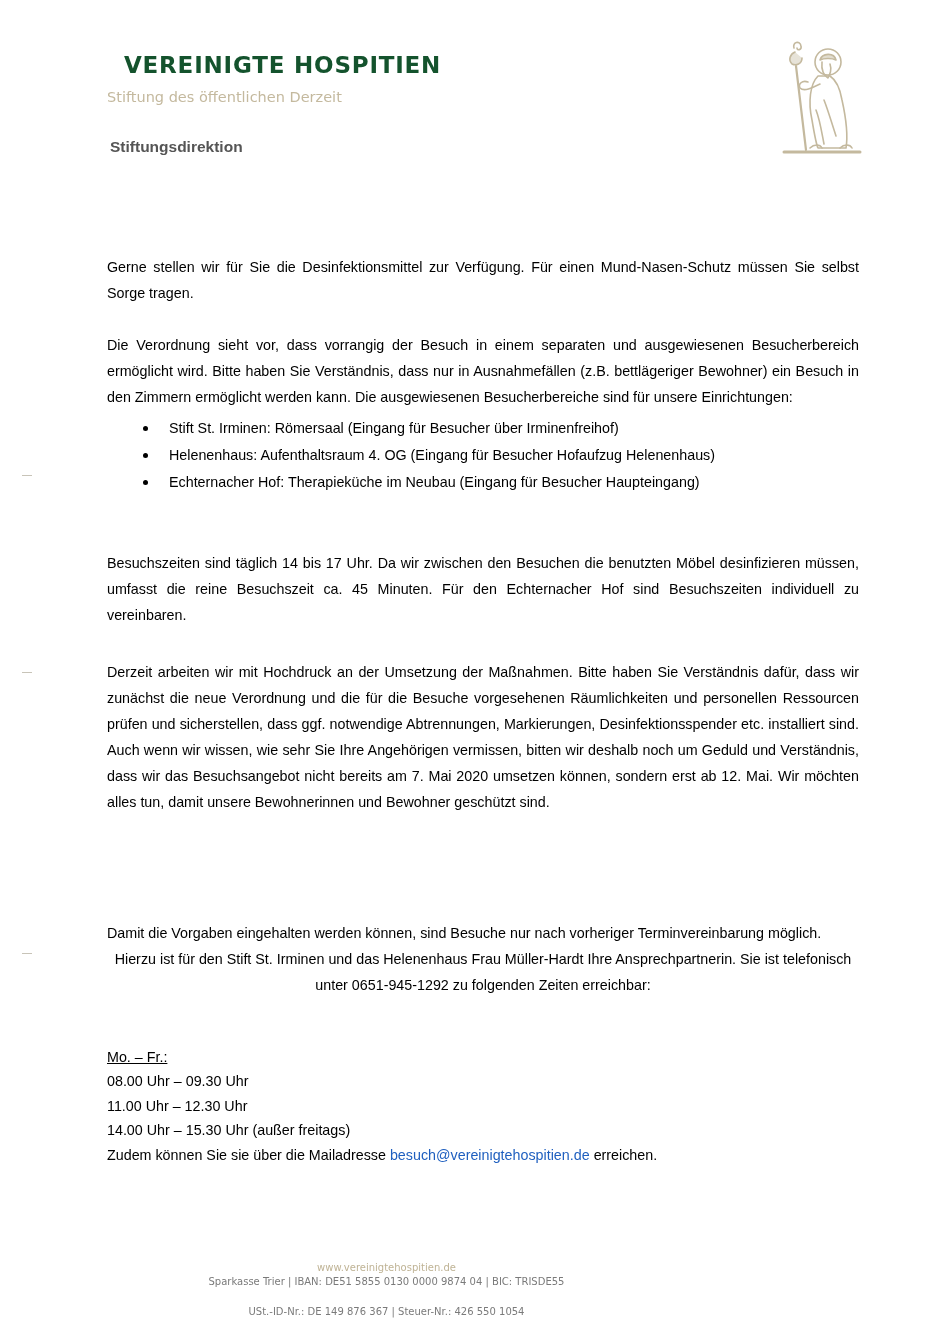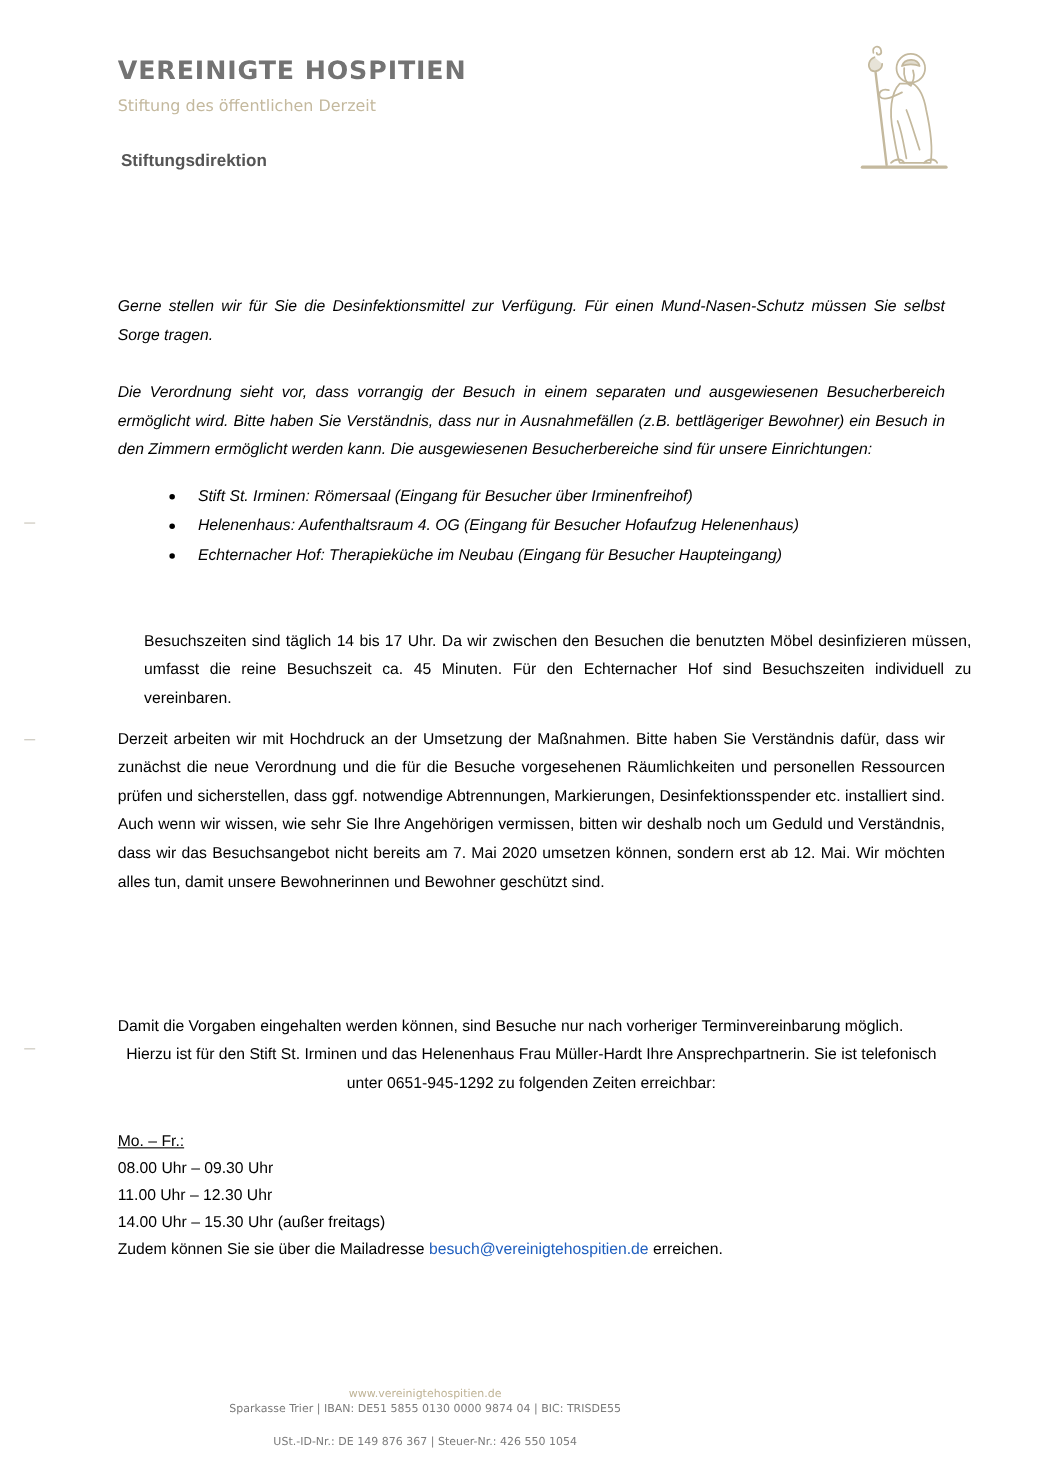--- a/index.html
+++ b/index.html
@@ -1,23 +1,23 @@
 <!DOCTYPE html>
 <html><head>
   <meta charset="utf-8">
   <style>
     html, body { margin: 0; padding: 0; background: #ffffff; }
     body {
       width: 947px; height: 1342px; position: relative; overflow: hidden;
       font-family: "Liberation Sans", sans-serif; color: #000;
     }
     .brand-title {
-      position: absolute; left: 107px; top: 52px;
+      position: absolute; left: 124px; top: 52px;
       font-family: "DejaVu Sans", sans-serif; font-size: 23px; font-weight: bold;
-      letter-spacing: 0.8px; color: #737373;
+      letter-spacing: 0.8px; color: #14532d;
     }
     .brand-sub {
       position: absolute; left: 107px; top: 89px;
       font-family: "DejaVu Sans", sans-serif; font-size: 14.5px; color: #c4b99e;
     }
     .dept {
       position: absolute; left: 110px; top: 138px;
       font-size: 15.5px; font-weight: bold; color: #555;
     }
     .logo {
@@ -26,30 +26,30 @@
     .fold-mark {
       position: absolute; left: 22px; width: 10px; height: 1px; background: #c8c4b8;
     }
     .body-text {
       position: absolute; left: 107px; width: 752px;
       font-size: 14.3px; line-height: 26px; color: #000;
     }
     .body-text p { margin: 0; text-align: justify; }
     .gap { height: 26px; }
     ul.bullets {
-      margin: 16px; padding: 0; list-style: none;
+      margin: 5px; padding: 0; list-style: none;
     }
     ul.bullets li {
       position: relative; padding-left: 57px; line-height: 27px;
     }
     ul.bullets li .dot {
       position: absolute; left: 31px; top: 11px; width: 5px; height: 5px;
       background: #000; border-radius: 50%;
     }
-    .underline { text-decoration: underline; }
+    .underline { text-decoration: underline; margin-top: 19px; }
     a.mail { color: #1f5fbf; }
     .footer {
       position: absolute; left: 0; width: 773px; text-align: center;
       font-family: "DejaVu Sans", sans-serif;
     }
     .footer-web { top: 1262px; font-size: 10px; color: #bfb395; }
     .footer-bank { top: 1276px; font-size: 10px; color: #7a7a7a; }
     .footer-tax { top: 1306px; font-size: 10px; color: #7a7a7a; }
   </style>
 </head>
@@ -82,32 +82,32 @@
     <path d="M60 108 C64 104, 70 104, 72 108"></path>
 
     <line x1="4" y1="112" x2="80" y2="112" stroke-width="3"></line>
   </svg>
 </div>
 
 <div class="fold-mark" style="top:475px;"></div>
 <div class="fold-mark" style="top:672px;"></div>
 <div class="fold-mark" style="top:953px;"></div>
 
-<div class="body-text" style="top:266px;font-style:italic;">
+<div class="body-text" style="top:254px;">
   <p>Gerne stellen wir für Sie die Desinfektionsmittel zur Verfügung. Für einen Mund-Nasen-Schutz müssen Sie selbst Sorge tragen.</p>
   <div class="gap"></div>
   <p>Die Verordnung sieht vor, dass vorrangig der Besuch in einem separaten und ausgewiesenen Besucherbereich ermöglicht wird. Bitte haben Sie Verständnis, dass nur in Ausnahmefällen (z.B. bettlägeriger Bewohner) ein Besuch in den Zimmern ermöglicht werden kann. Die ausgewiesenen Besucherbereiche sind für unsere Ein­richtungen:</p>
   <ul class="bullets">
     <li><span class="dot"></span><span>Stift St. Irminen: Römersaal (Eingang für Besucher über Irminenfreihof)</span></li>
     <li><span class="dot"></span><span>Helenenhaus:  Aufenthaltsraum 4. OG (Eingang für Besucher Hofaufzug Helenenhaus)</span></li>
     <li><span class="dot"></span><span>Echternacher Hof: Therapieküche im Neubau (Eingang für Besucher Haupteingang)</span></li>
   </ul>
 </div>
 
-<div class="body-text" style="top:570px;margin-left:24px;">
+<div class="body-text" style="top:550px;">
   <p>Besuchszeiten sind täglich 14 bis 17 Uhr. Da wir zwischen den Besuchen die benutzten Möbel desinfizieren müssen, umfasst die reine Besuchszeit ca. 45 Minuten. Für den Echternacher Hof sind Besuchszeiten individu­ell zu vereinbaren.</p>
 </div>
 
 <div class="body-text" style="top:659px;">
   <p>Derzeit arbeiten wir mit Hochdruck an der Umsetzung der Maßnahmen. Bitte haben Sie Verständnis dafür, dass wir zunächst die neue Verordnung und die für die Besuche vorgesehenen Räumlichkeiten und personellen Ressourcen prüfen und sicherstellen, dass ggf. notwendige Abtrennungen, Markierungen, Desinfektionsspen­der etc. installiert sind. Auch wenn wir wissen, wie sehr Sie Ihre Angehörigen vermissen, bitten wir deshalb noch um Geduld und Verständnis, dass wir das Besuchsangebot nicht bereits am 7. Mai 2020 umsetzen kön­nen, sondern erst ab 12. Mai. Wir möchten alles tun, damit unsere Bewohnerinnen und Bewohner geschützt sind.</p>
 </div>
 
 <div class="body-text" style="top:920px;">
   <p>Damit die Vorgaben eingehalten werden können, sind Besuche nur nach vorheriger Terminvereinbarung mög­lich.</p>
   <p style="text-align:center;">Hierzu ist für den Stift St. Irminen und das Helenenhaus  Frau Müller-Hardt Ihre Ansprechpartnerin.  Sie ist tele­fonisch unter 0651-945-1292  zu folgenden Zeiten erreichbar:</p>

